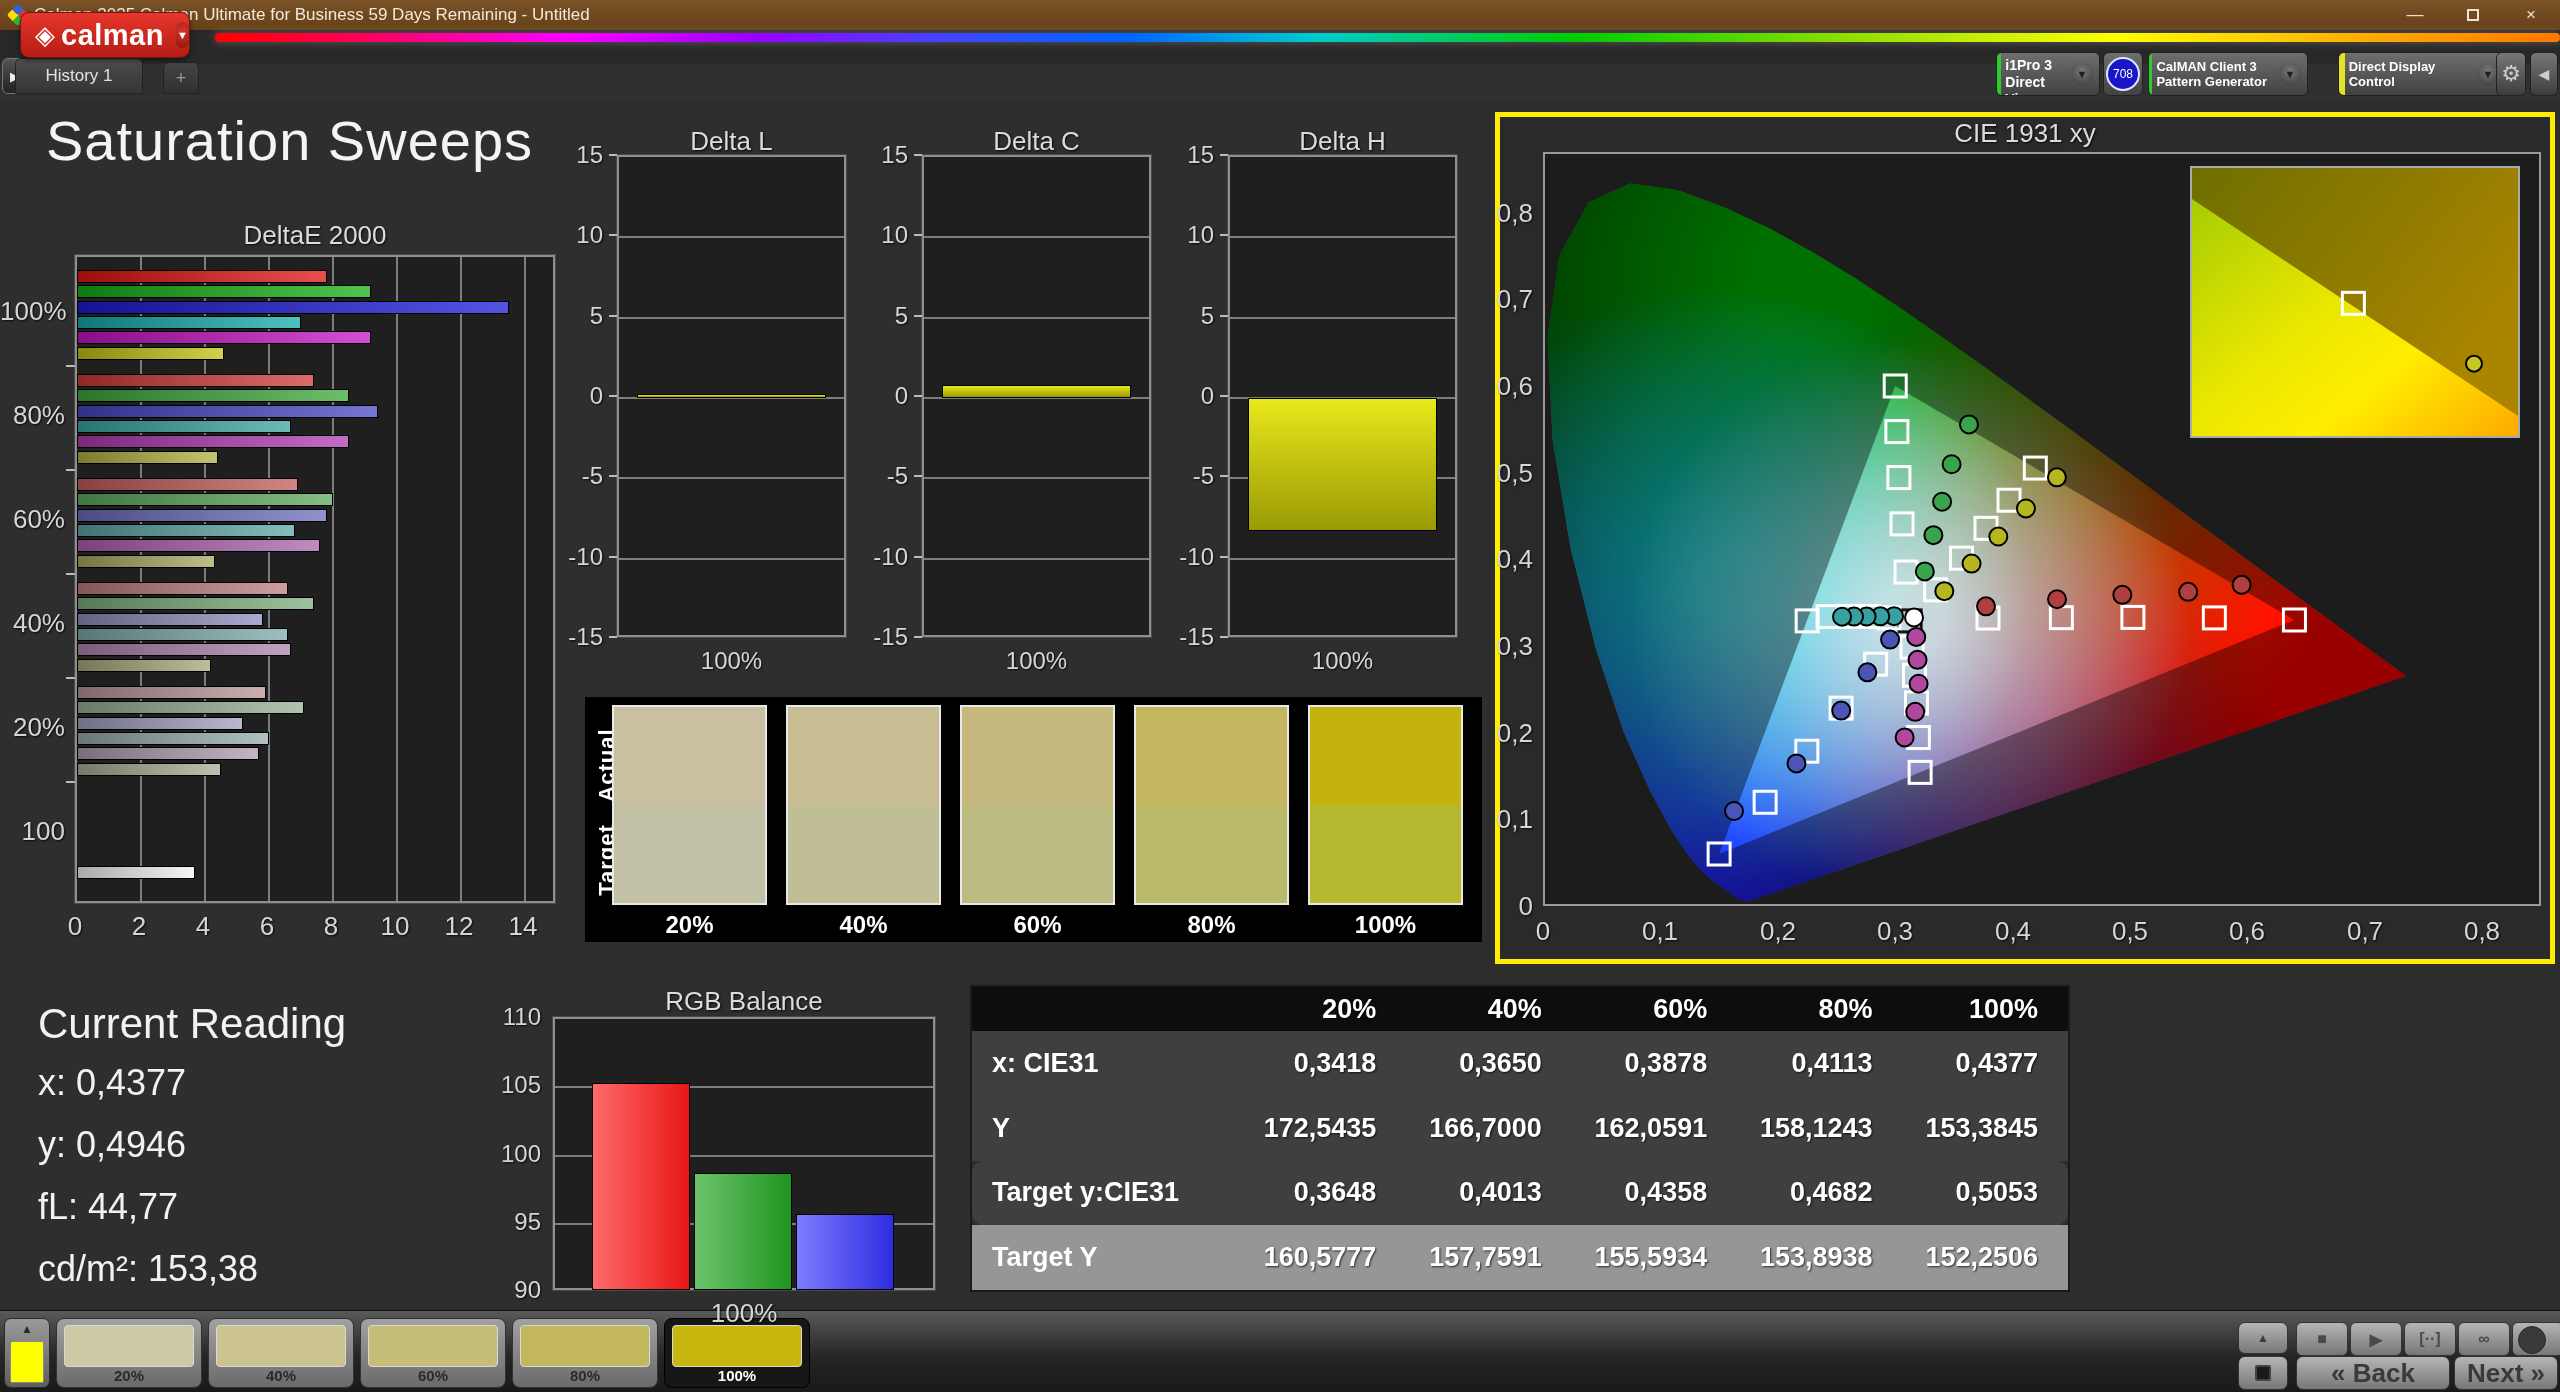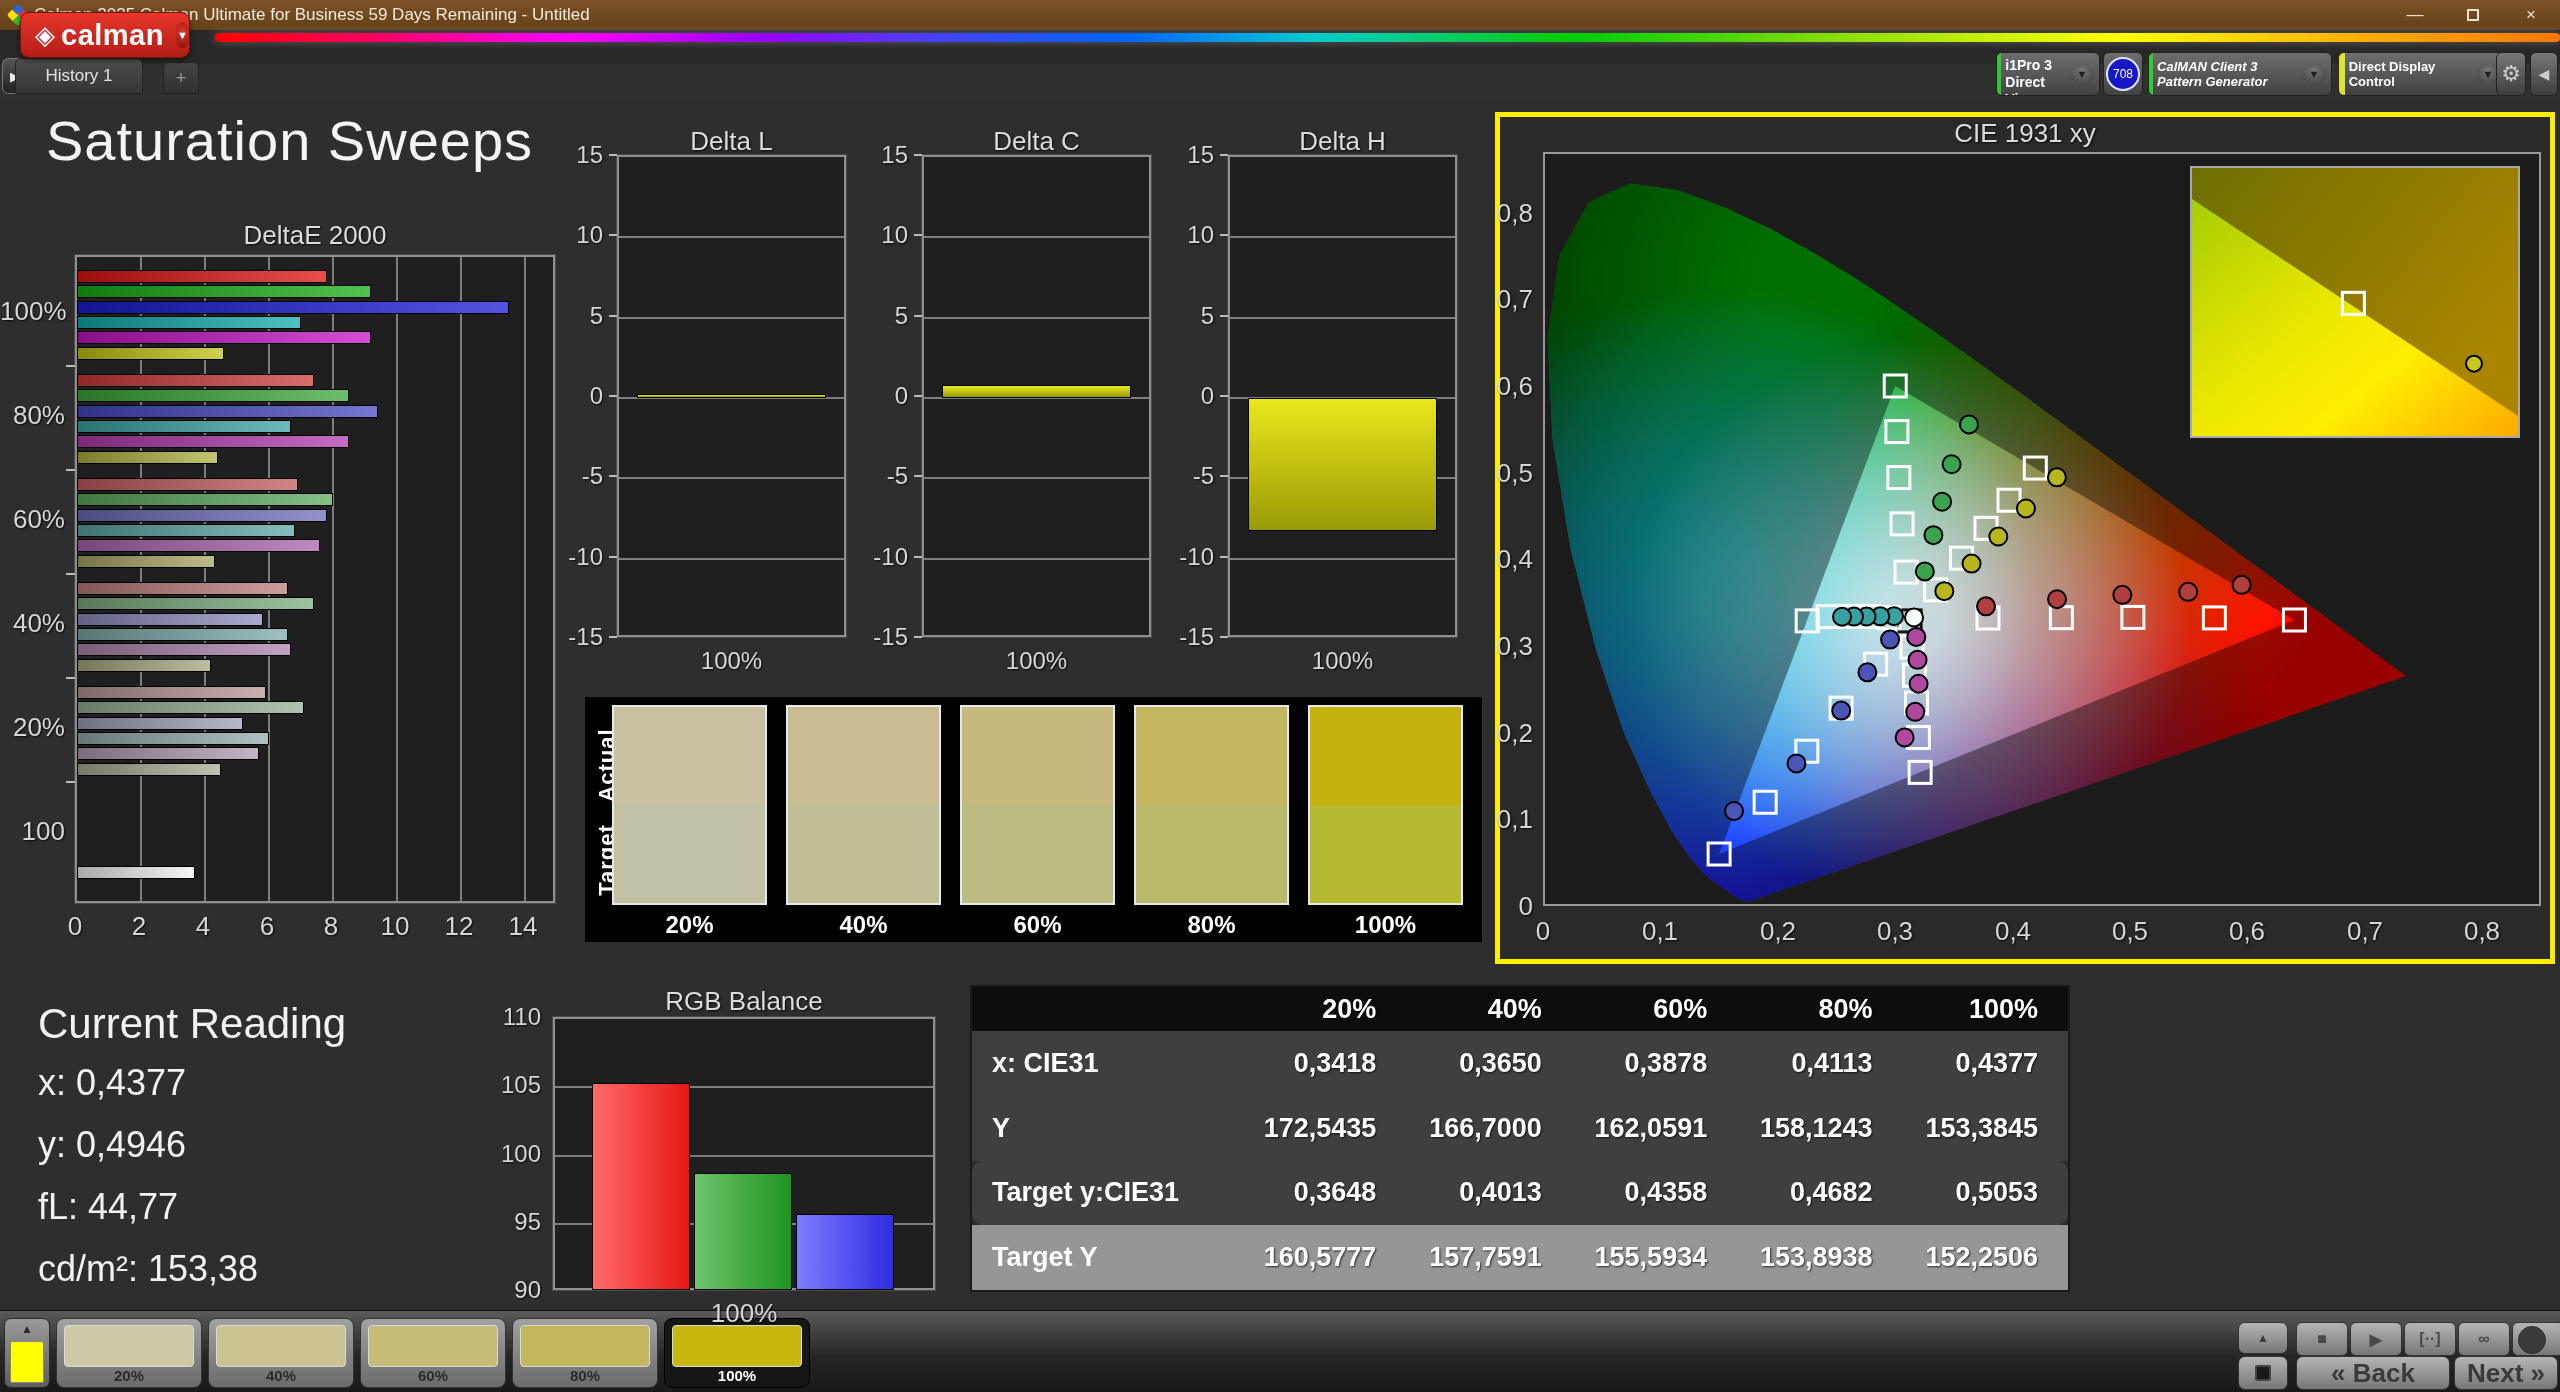--- a/index.html
+++ b/index.html
@@ -156,21 +156,21 @@
     <div class="ddaccent" style="background: rgb(46, 204, 46);"></div>
     <div style="font-size:14px;font-weight:bold;line-height:17px;padding-left:4px;">
       <div>X-Rite i1Pro 3</div>
       <div>Direct View</div>
     </div>
     <div class="ddchev" style="width:22px;height:22px;">▼</div>
   </div>
   <div class="meterbadge" style="left:2103px;">
     <div class="badgecirc">708</div>
   </div>
-  <div class="ddbox" style="left:2148px;width:184px;font-style:italic;">
+  <div class="ddbox" style="left:2148px;width:160px;">
     <div class="ddaccent" style="background: rgb(46, 204, 46);"></div>
     <div style="font-size:13px;font-weight:bold;padding-left:4px;line-height:15px;">CalMAN Client 3 Pattern Generator</div>
     <div class="ddchev" style="width:22px;height:22px;">▼</div>
   </div>
   <div class="ddbox" style="left:2338px;width:168px;">
     <div class="ddaccent" style="background: rgb(227, 227, 42);"></div>
     <div style="font-size:13px;font-weight:bold;padding-left:4px;line-height:15px;">Direct Display Control</div>
     <div class="ddchev" style="width:22px;height:22px;">▼</div>
   </div>
   <div class="sqbtn" style="left:2496px;width:30px;">

